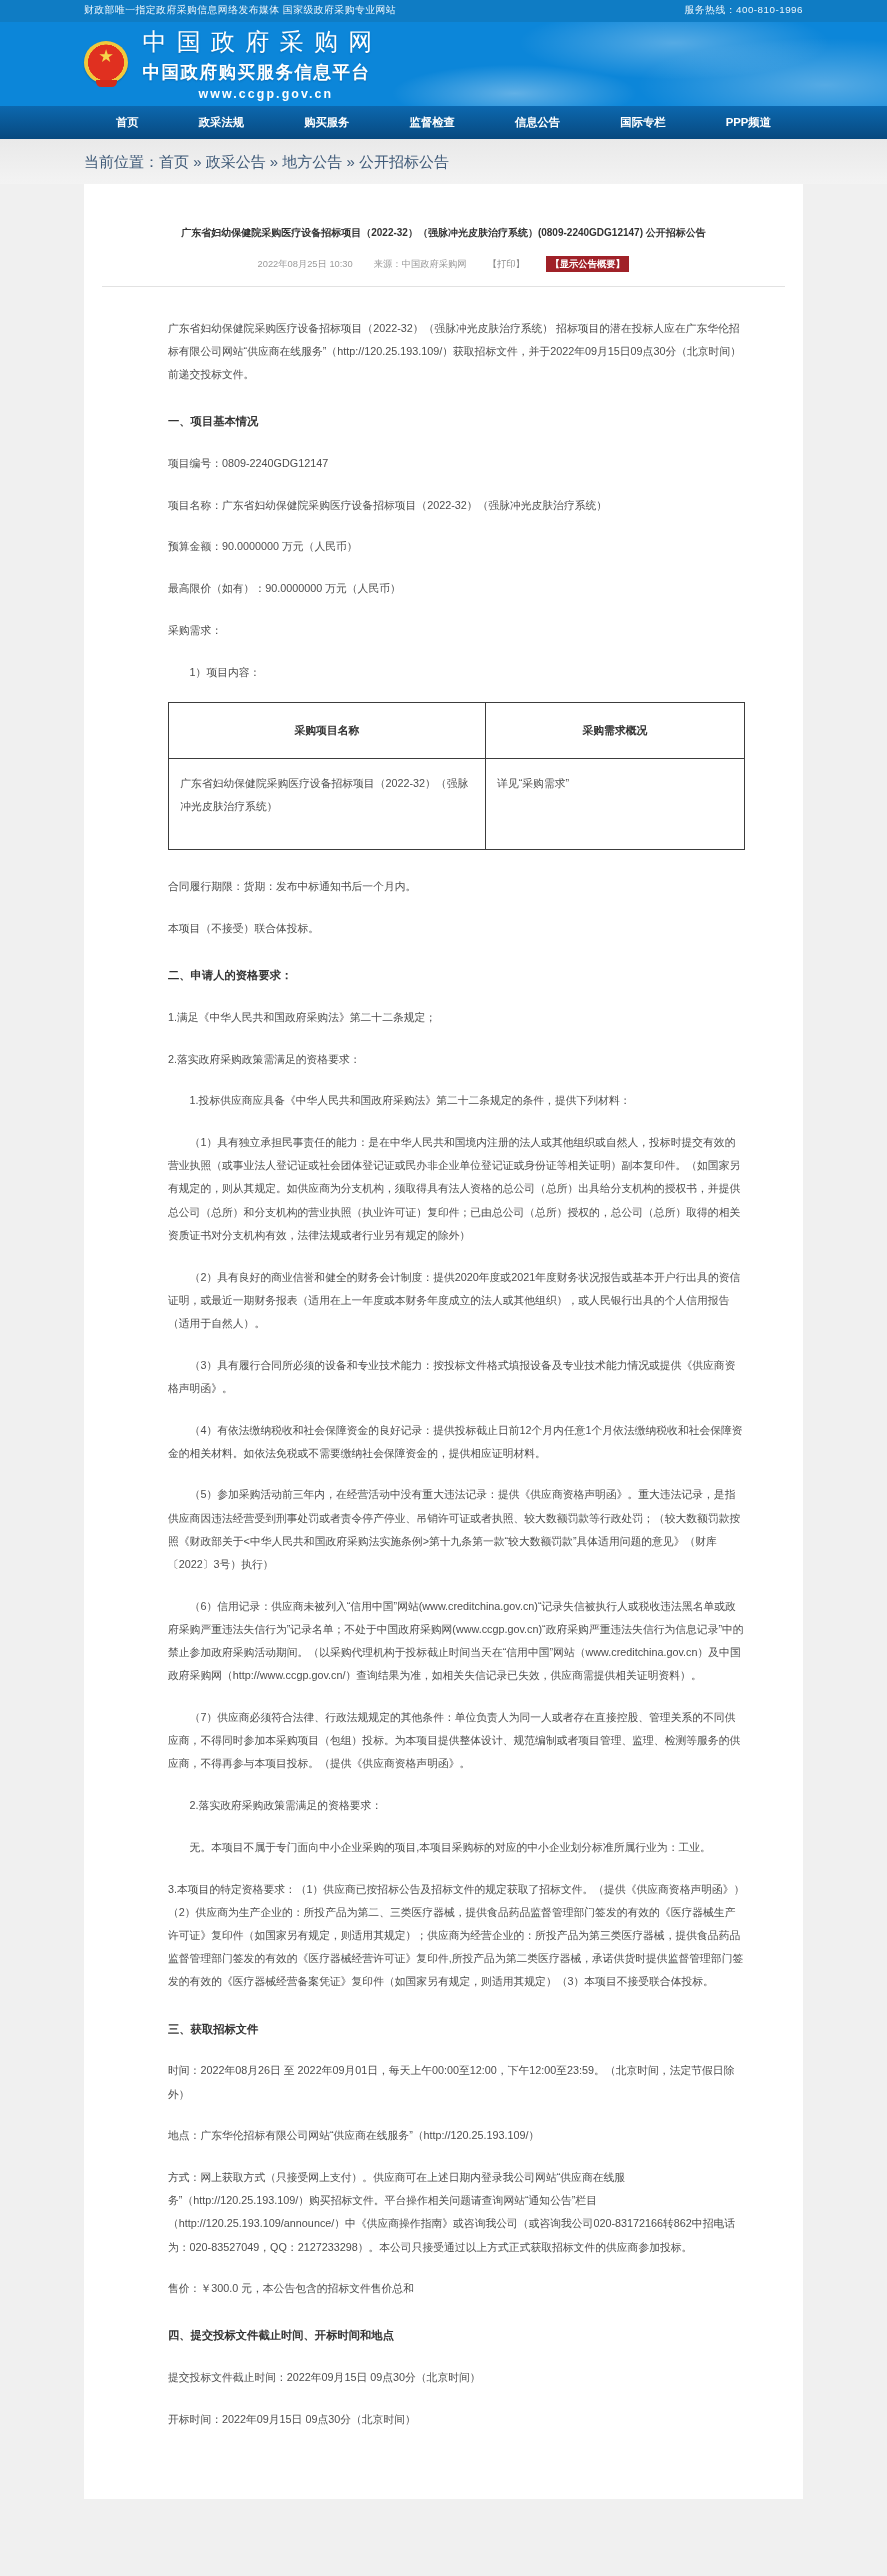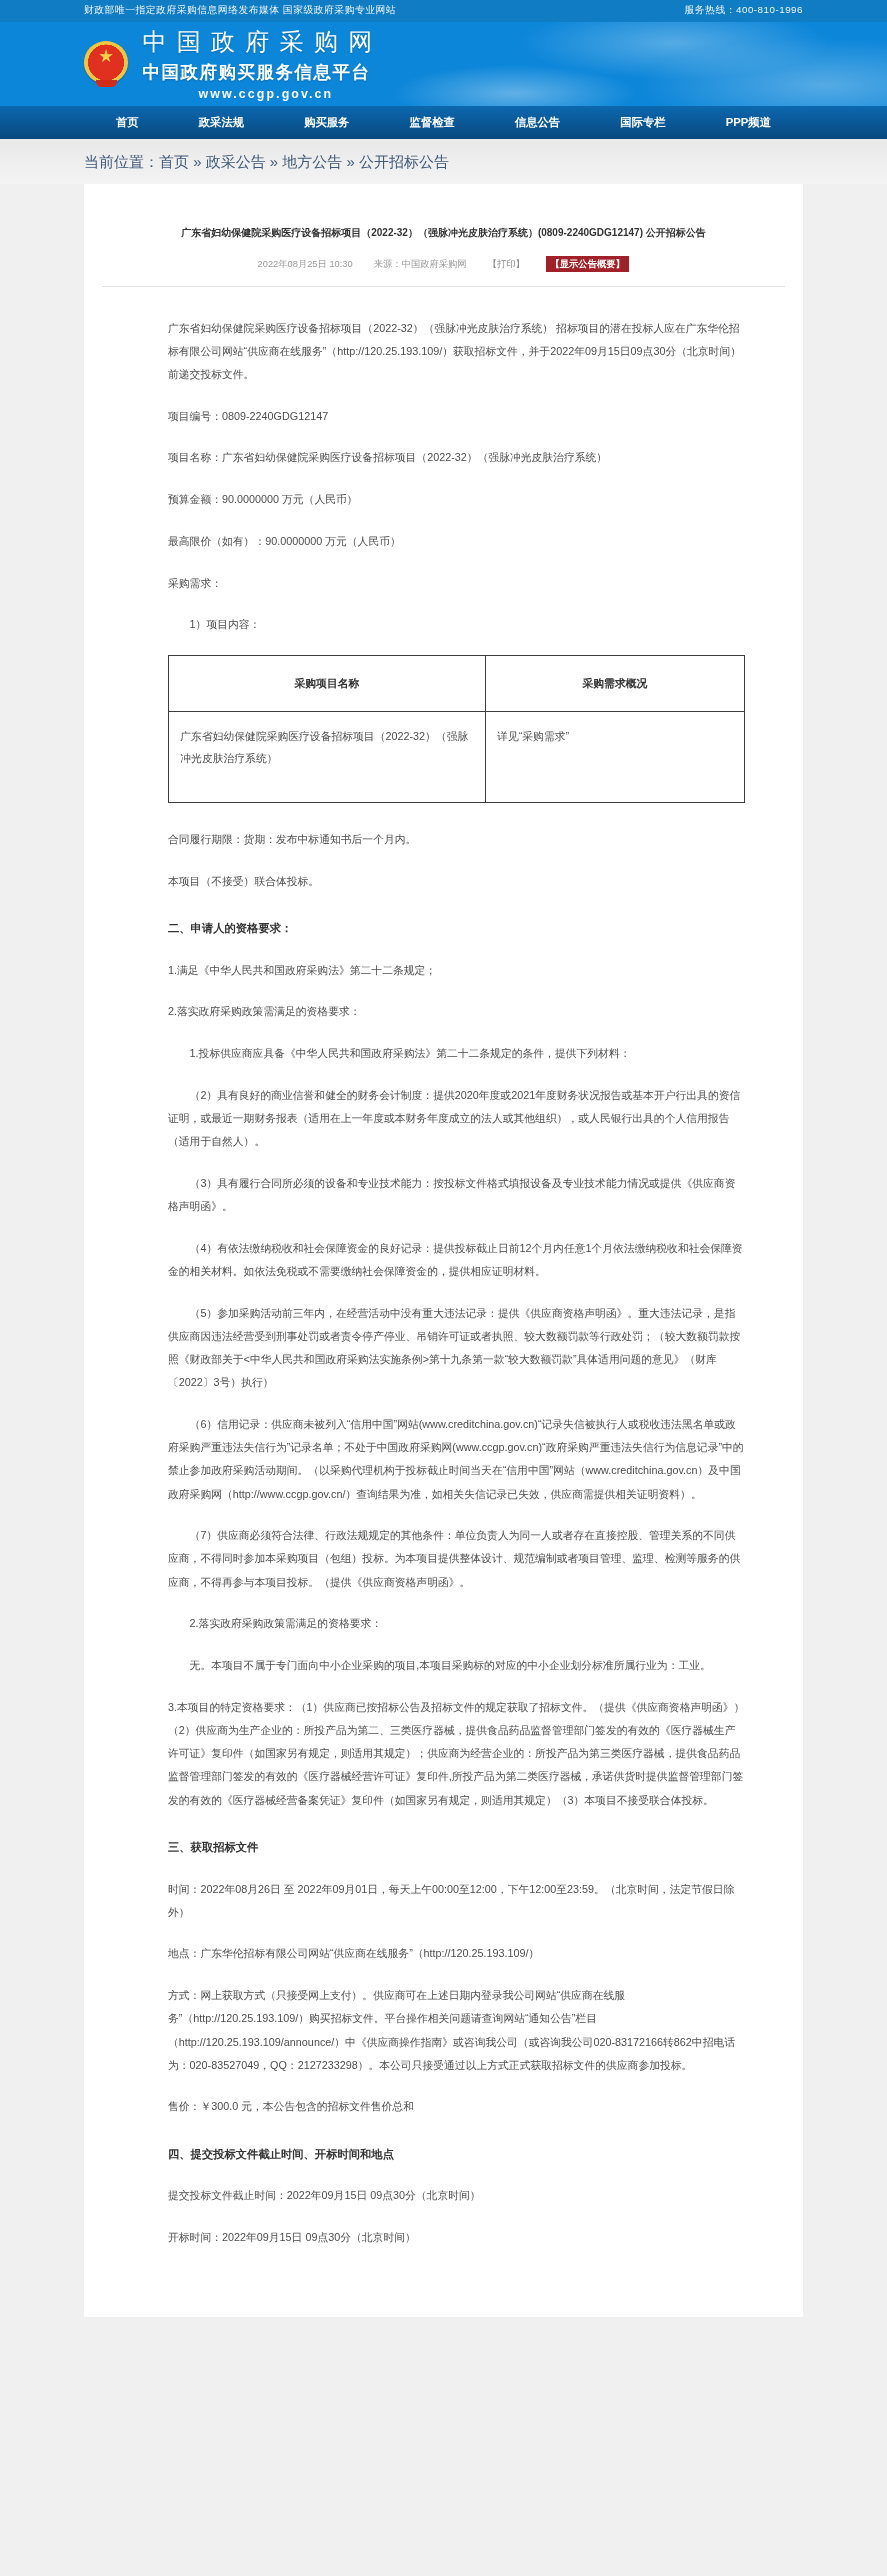--- a/index.html
+++ b/index.html
@@ -117,20 +117,21 @@
       <span class="print">【打印】</span>
       <span class="badge-summary">【显示公告概要】</span>
     </div>
     <hr class="rule">
   </div>
 
   <div class="article-body">
     <div>
 
         <div class="blk p">广东省妇幼保健院采购医疗设备招标项目（2022-32）（强脉冲光皮肤治疗系统） 招标项目的潜在投标人应在广东华伦招标有限公司网站“供应商在线服务”（http://120.25.193.109/）获取招标文件，并于2022年09月15日09点30分（北京时间）前递交投标文件。</div>
+        <div class="blk h">一、项目基本情况</div>
         <div class="blk p">项目编号：0809-2240GDG12147</div>
         <div class="blk p">项目名称：广东省妇幼保健院采购医疗设备招标项目（2022-32）（强脉冲光皮肤治疗系统）</div>
         <div class="blk p">预算金额：90.0000000 万元（人民币）</div>
         <div class="blk p">最高限价（如有）：90.0000000 万元（人民币）</div>
         <div class="blk p">采购需求：</div>
         <div class="blk pi">1）项目内容：</div>
       </div>
 
     <table class="req">
       <thead>
@@ -148,20 +149,21 @@
     </table>
 
     <div>
 
         <div class="blk p">合同履行期限：货期：发布中标通知书后一个月内。</div>
         <div class="blk p">本项目（不接受）联合体投标。</div>
         <div class="blk h">二、申请人的资格要求：</div>
         <div class="blk p">1.满足《中华人民共和国政府采购法》第二十二条规定；</div>
         <div class="blk p">2.落实政府采购政策需满足的资格要求：</div>
         <div class="blk pi">1.投标供应商应具备《中华人民共和国政府采购法》第二十二条规定的条件，提供下列材料：</div>
+        <div class="blk pi">（1）具有独立承担民事责任的能力：是在中华人民共和国境内注册的法人或其他组织或自然人，投标时提交有效的营业执照（或事业法人登记证或社会团体登记证或民办非企业单位登记证或身份证等相关证明）副本复印件。（如国家另有规定的，则从其规定。如供应商为分支机构，须取得具有法人资格的总公司（总所）出具给分支机构的授权书，并提供总公司（总所）和分支机构的营业执照（执业许可证）复印件；已由总公司（总所）授权的，总公司（总所）取得的相关资质证书对分支机构有效，法律法规或者行业另有规定的除外）</div>
         <div class="blk pi">（2）具有良好的商业信誉和健全的财务会计制度：提供2020年度或2021年度财务状况报告或基本开户行出具的资信证明，或最近一期财务报表（适用在上一年度或本财务年度成立的法人或其他组织），或人民银行出具的个人信用报告（适用于自然人）。</div>
         <div class="blk pi">（3）具有履行合同所必须的设备和专业技术能力：按投标文件格式填报设备及专业技术能力情况或提供《供应商资格声明函》。</div>
         <div class="blk pi">（4）有依法缴纳税收和社会保障资金的良好记录：提供投标截止日前12个月内任意1个月依法缴纳税收和社会保障资金的相关材料。如依法免税或不需要缴纳社会保障资金的，提供相应证明材料。</div>
         <div class="blk pi">（5）参加采购活动前三年内，在经营活动中没有重大违法记录：提供《供应商资格声明函》。重大违法记录，是指供应商因违法经营受到刑事处罚或者责令停产停业、吊销许可证或者执照、较大数额罚款等行政处罚；（较大数额罚款按照《财政部关于&lt;中华人民共和国政府采购法实施条例&gt;第十九条第一款“较大数额罚款”具体适用问题的意见》（财库〔2022〕3号）执行）</div>
         <div class="blk pi">（6）信用记录：供应商未被列入“信用中国”网站(www.creditchina.gov.cn)“记录失信被执行人或税收违法黑名单或政府采购严重违法失信行为”记录名单；不处于中国政府采购网(www.ccgp.gov.cn)“政府采购严重违法失信行为信息记录”中的禁止参加政府采购活动期间。（以采购代理机构于投标截止时间当天在“信用中国”网站（www.creditchina.gov.cn）及中国政府采购网（http://www.ccgp.gov.cn/）查询结果为准，如相关失信记录已失效，供应商需提供相关证明资料）。</div>
         <div class="blk pi">（7）供应商必须符合法律、行政法规规定的其他条件：单位负责人为同一人或者存在直接控股、管理关系的不同供应商，不得同时参加本采购项目（包组）投标。为本项目提供整体设计、规范编制或者项目管理、监理、检测等服务的供应商，不得再参与本项目投标。（提供《供应商资格声明函》。</div>
         <div class="blk pi">2.落实政府采购政策需满足的资格要求：</div>
         <div class="blk pi">无。本项目不属于专门面向中小企业采购的项目,本项目采购标的对应的中小企业划分标准所属行业为：工业。</div>
         <div class="blk p">3.本项目的特定资格要求：（1）供应商已按招标公告及招标文件的规定获取了招标文件。（提供《供应商资格声明函》）（2）供应商为生产企业的：所投产品为第二、三类医疗器械，提供食品药品监督管理部门签发的有效的《医疗器械生产许可证》复印件（如国家另有规定，则适用其规定）；供应商为经营企业的：所投产品为第三类医疗器械，提供食品药品监督管理部门签发的有效的《医疗器械经营许可证》复印件,所投产品为第二类医疗器械，承诺供货时提供监督管理部门签发的有效的《医疗器械经营备案凭证》复印件（如国家另有规定，则适用其规定）（3）本项目不接受联合体投标。</div>
         <div class="blk h">三、获取招标文件</div>

